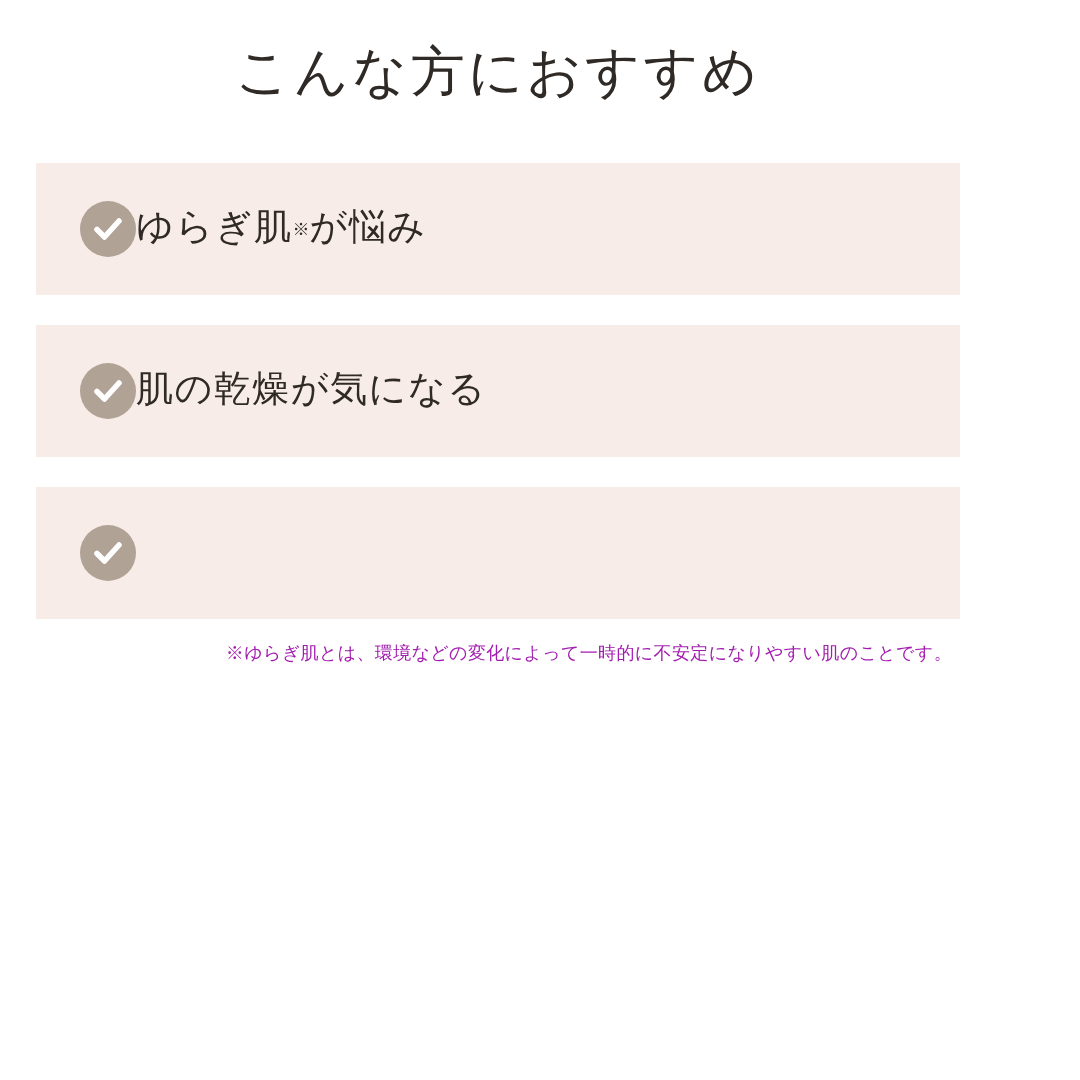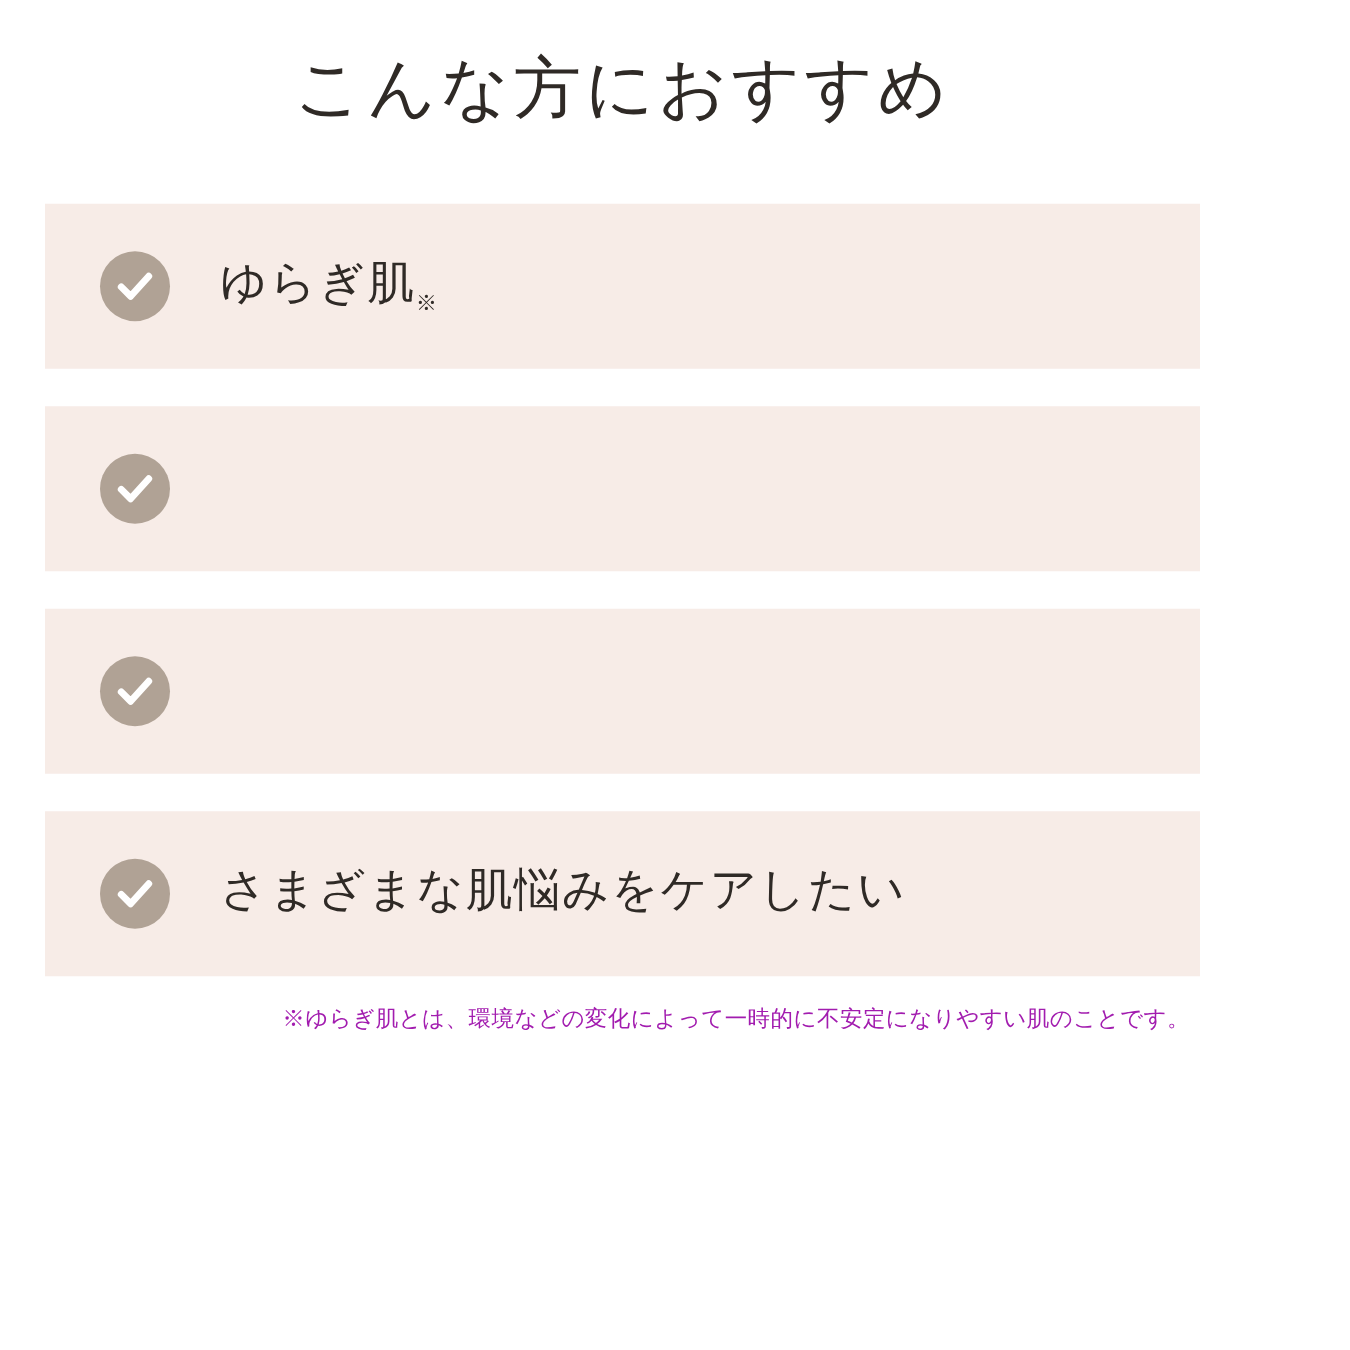--- a/index.html
+++ b/index.html
@@ -55,28 +55,27 @@
     background: #b0a295;
     flex: 0 0 auto;
     display: flex;
     align-items: center;
     justify-content: center;
   }
   .check-badge svg {
     display: block;
   }
   .row-label {
-    margin-left: 40px;
     font-size: 37px;
     letter-spacing: 0.04em;
     color: #2f2a26;
     line-height: 1.2;
     white-space: nowrap;
     display: flex;
-    align-items: flex-end;
+    align-items: center;
   }
   .row-label .sup {
     font-size: 17px;
     vertical-align: super;
     line-height: 1;
     position: relative;
     top: 2px;
     letter-spacing: 0;
   }
   .footnote {
@@ -99,50 +98,44 @@
 
     <div class="row">
       <span class="check-badge">
         <svg width="34" height="34" viewBox="0 0 34 34" aria-hidden="true">
           <path d="M6 17.5 L13.5 25 L28 9" fill="none" stroke="#ffffff" stroke-width="5.5" stroke-linecap="round" stroke-linejoin="round"></path>
         </svg>
       </span>
       <span class="row-label">
         <span>ゆらぎ肌</span>
           <span class="sup">※</span>
+          <span>が悩み</span>
       </span>
     </div>
 
     <div class="row">
       <span class="check-badge">
         <svg width="34" height="34" viewBox="0 0 34 34" aria-hidden="true">
           <path d="M6 17.5 L13.5 25 L28 9" fill="none" stroke="#ffffff" stroke-width="5.5" stroke-linecap="round" stroke-linejoin="round"></path>
         </svg>
+      </span>
+      <span class="row-label">
+        <span>肌の乾燥が気になる</span>
+          <span class="sup"></span>
+          <span></span>
       </span>
     </div>
 
 
     <div class="row">
       <span class="check-badge">
         <svg width="34" height="34" viewBox="0 0 34 34" aria-hidden="true">
           <path d="M6 17.5 L13.5 25 L28 9" fill="none" stroke="#ffffff" stroke-width="5.5" stroke-linecap="round" stroke-linejoin="round"></path>
         </svg>
       </span>
     </div>
 
-    <div class="row">
-      <span class="check-badge">
-        <svg width="34" height="34" viewBox="0 0 34 34" aria-hidden="true">
-          <path d="M6 17.5 L13.5 25 L28 9" fill="none" stroke="#ffffff" stroke-width="5.5" stroke-linecap="round" stroke-linejoin="round"></path>
-        </svg>
-      </span>
-      <span class="row-label">
-        <span>さまざまな肌悩みをケアしたい</span>
-          <span class="sup"></span>
-          <span></span>
-      </span>
-    </div>
 
   </div>
 
   <div class="footnote">※ゆらぎ肌とは、環境などの変化によって一時的に不安定になりやすい肌のことです。</div>
 
 </div>
 
 </body></html>

